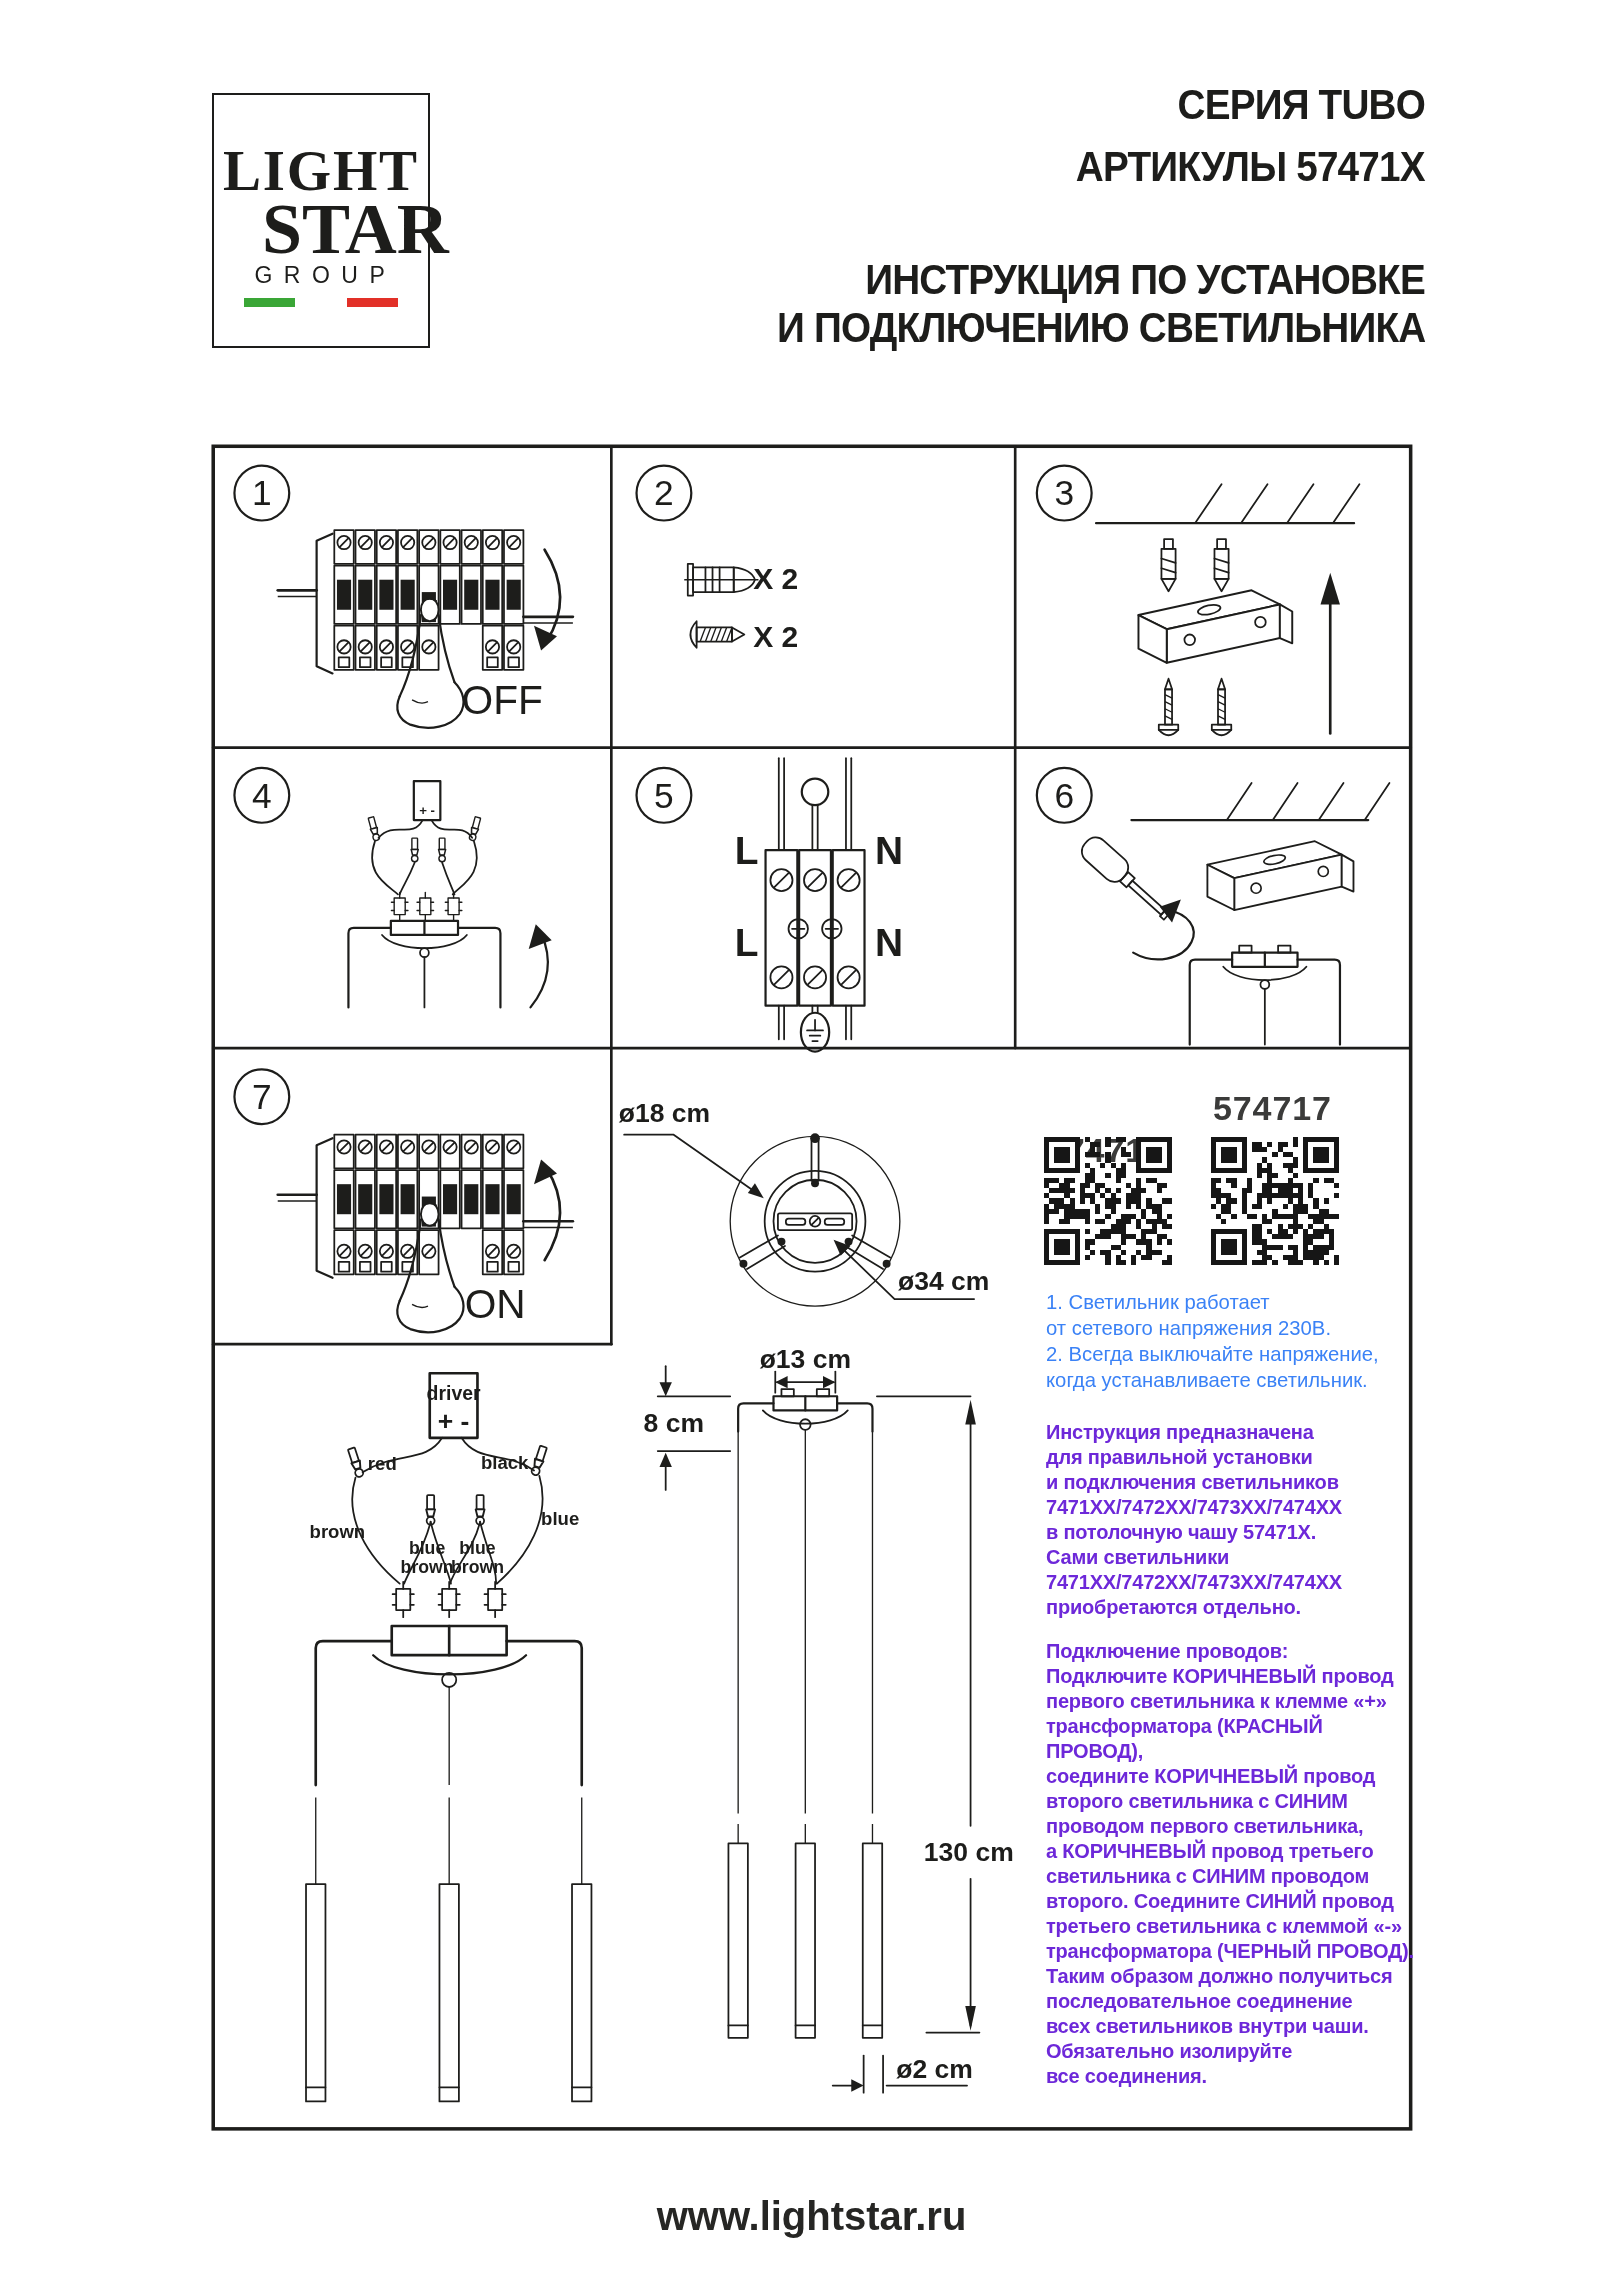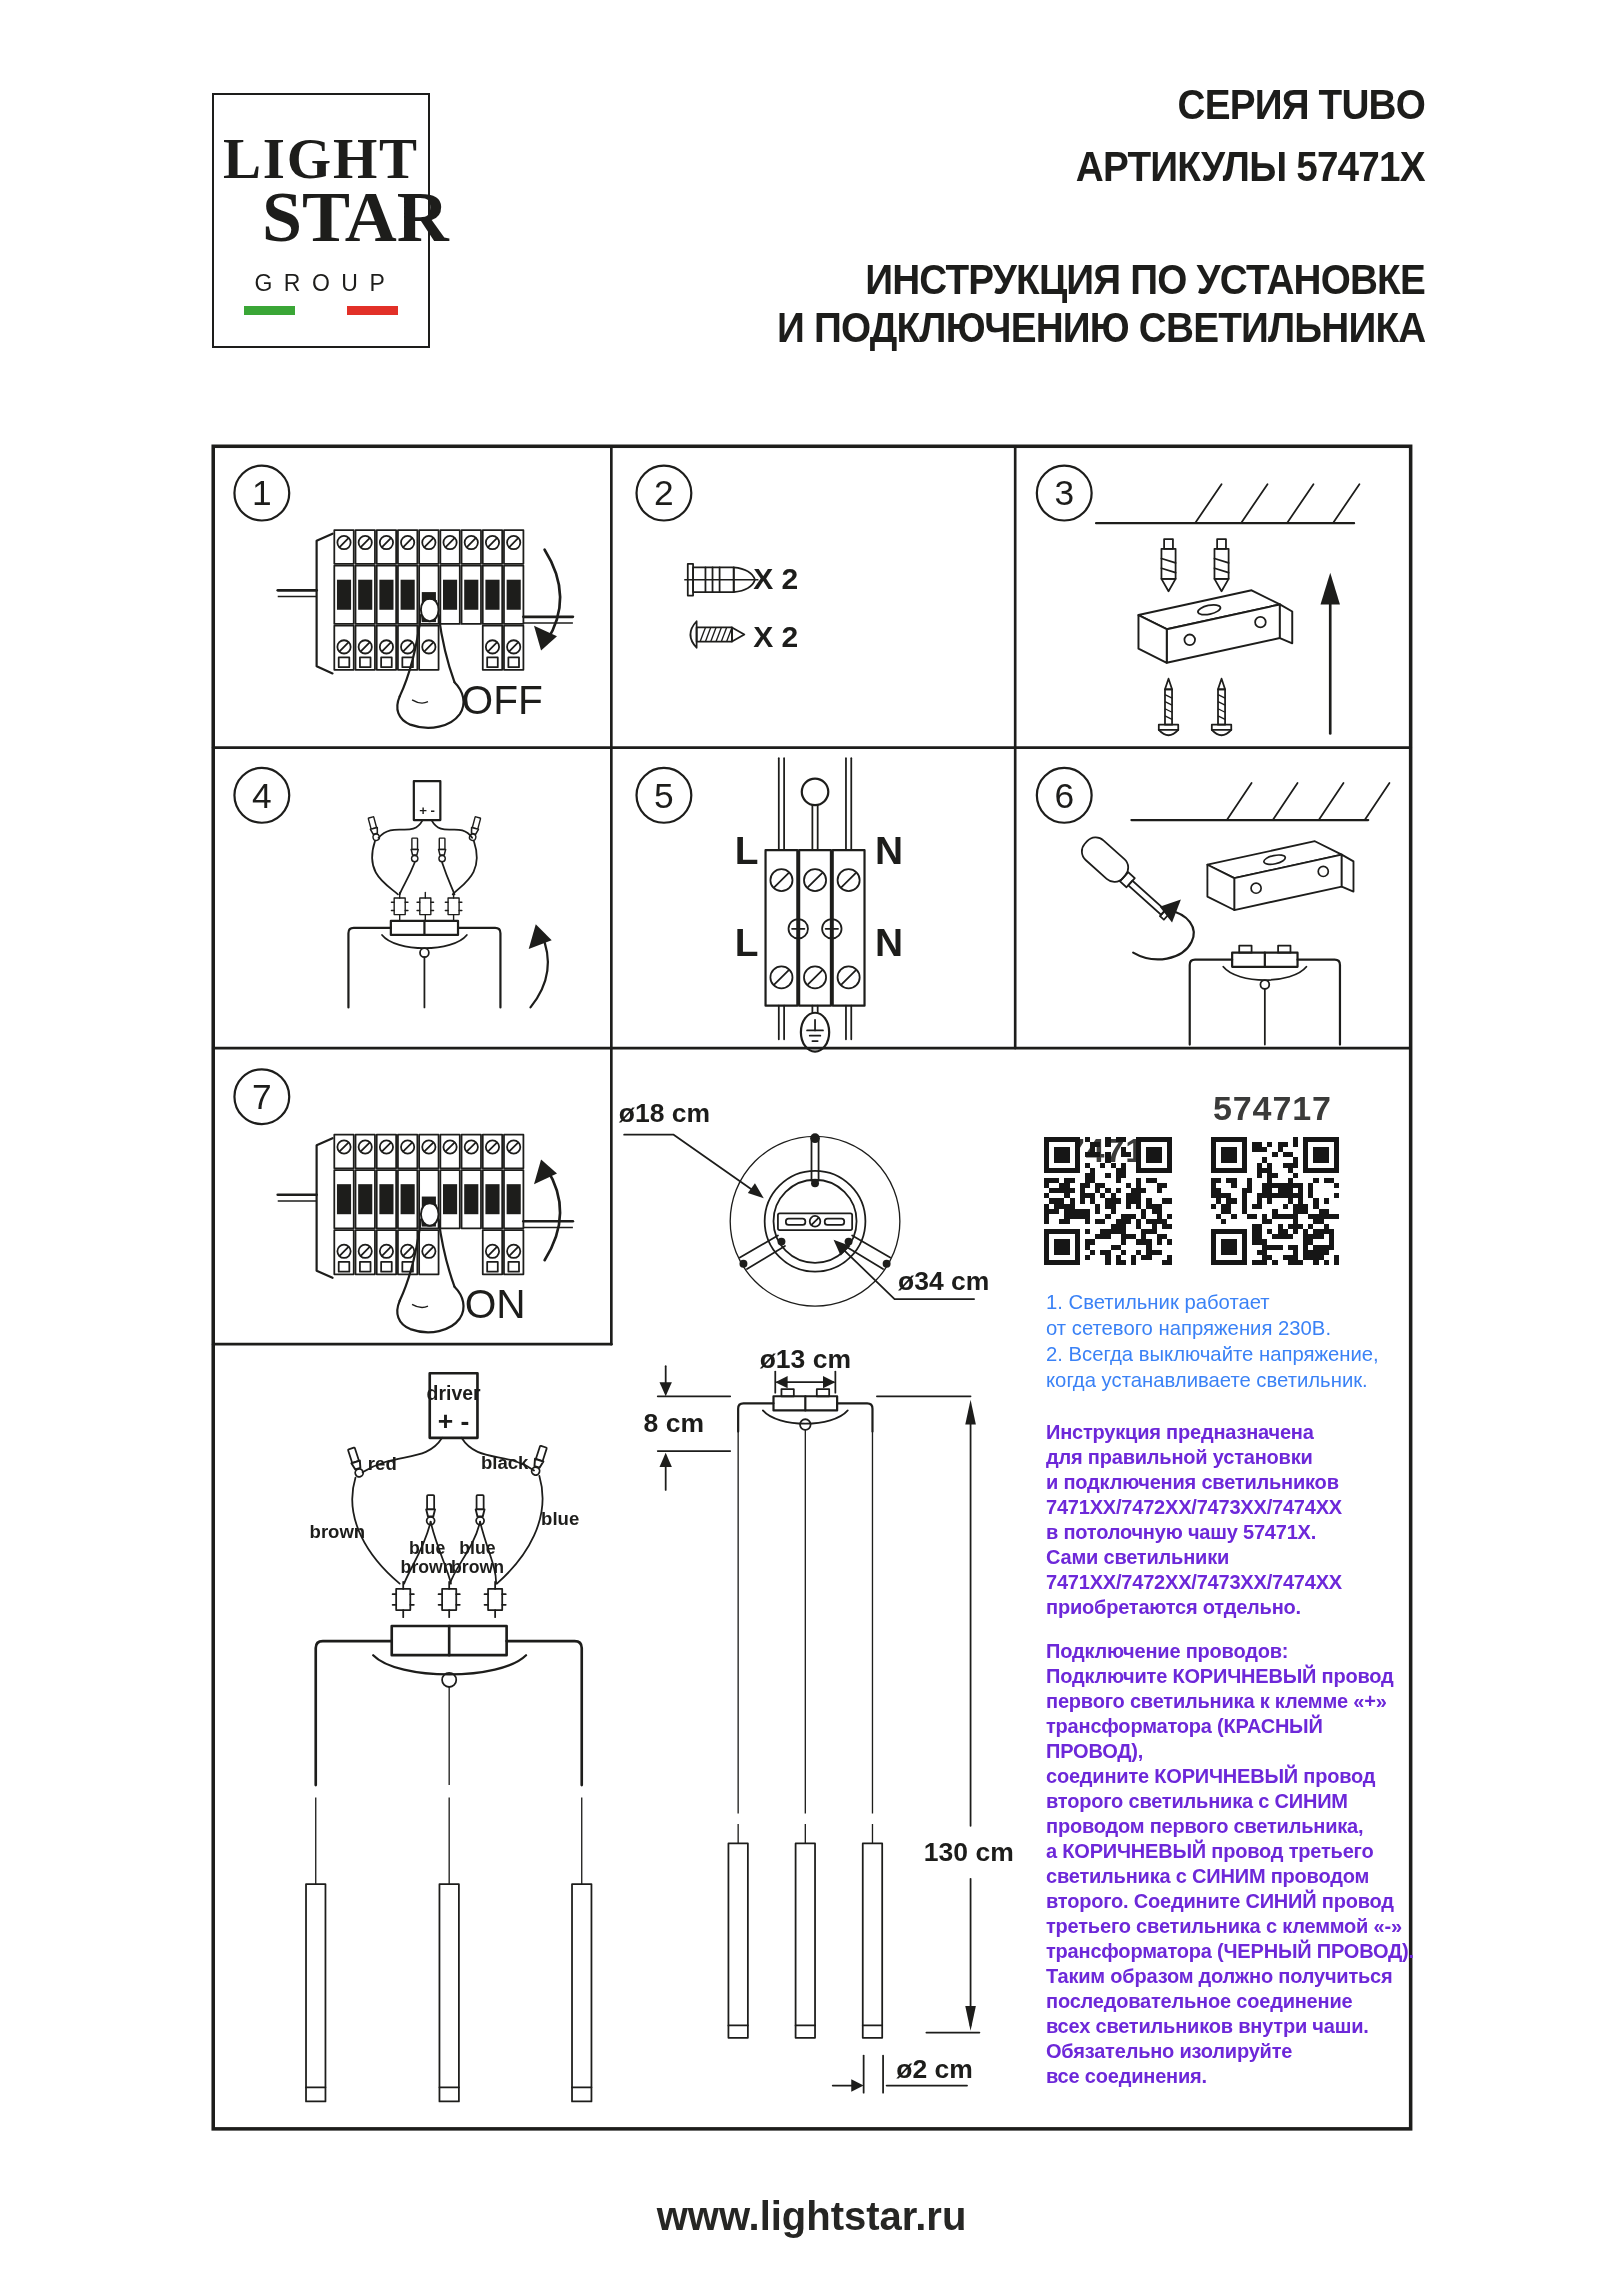--- a/index.html
+++ b/index.html
@@ -5,24 +5,24 @@
 <style>
   html,body{margin:0;padding:0;background:#fff;}
   .page{position:relative;width:1623px;height:2295px;background:#ffffff;overflow:hidden;
         font-family:"Liberation Sans",sans-serif;color:#1d1d1b;}
   .abs{position:absolute;}
 
   
   .logo{left:212px;top:93px;width:218px;height:255px;border:2.7px solid #1d1d1b;
         box-sizing:border-box;text-align:center;}
   .logo-light{font-family:"Liberation Serif",serif;font-weight:700;font-size:57px;
-              letter-spacing:1.8px;line-height:1;margin-top:35px;}
+              letter-spacing:1.8px;line-height:1;margin-top:47px;}
   .logo-star{font-family:"Liberation Serif",serif;font-weight:700;font-size:72px;
              letter-spacing:0;line-height:.92;margin-top:-3.5px;padding-left:48px;}
-  .logo-group{font-size:23px;font-weight:400;letter-spacing:11.5px;text-indent:8.8px;margin-top:20px;}
+  .logo-group{font-size:23px;font-weight:400;letter-spacing:11.5px;text-indent:8.8px;margin-top:0;}
   .flag{width:154px;height:9.7px;margin:8.8px auto 0;display:flex;}
   .flag span{flex:1;height:100%;}
 
   
   .hline{right:198px;font-weight:700;font-size:43px;line-height:1;white-space:nowrap;
          transform:scaleX(.9);transform-origin:100% 50%;letter-spacing:-0.9px;}
 
   
   .prewrap{white-space:pre-line;}
   .art-num{font-size:34px;font-weight:700;color:#3b3b3a;letter-spacing:0.9px;}

